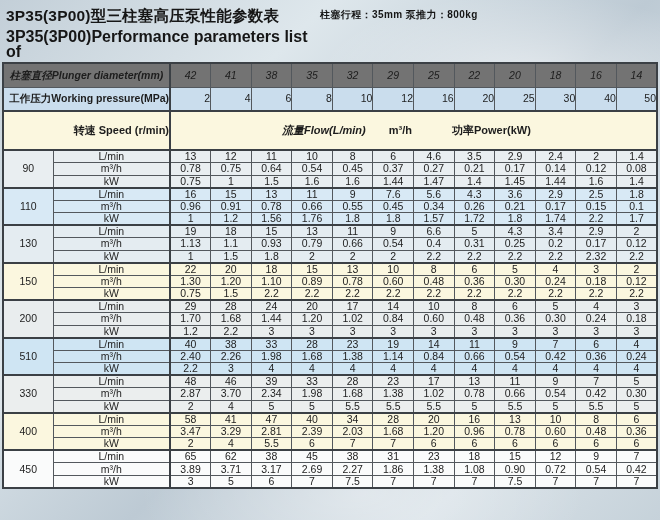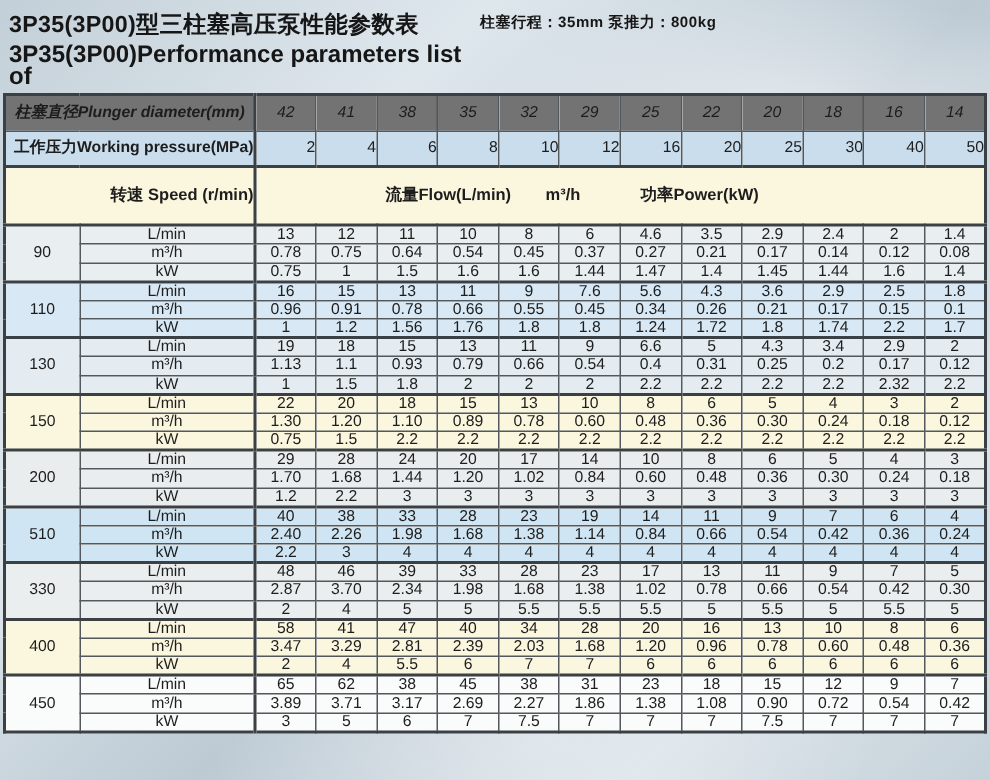--- a/index.html
+++ b/index.html
@@ -38,21 +38,21 @@
     height:12.5px; line-height:1.05; padding:0;
     overflow:hidden; white-space:nowrap;
   }
   td.head-label { font-size:10.6px; font-weight:bold; height:24px; }
   tr.header-row td { height:24px; }
   .span-right-2 { border-right:2px solid #3b4045 !important; }
   tr.pressure-row td, tr.subheader-row td { border-bottom:2px solid #3b4045;text-align:right; }
   tr.subheader-row td { height:39px; font-weight:bold; font-size:11px; }
   .flow-power-cell { text-align:left !important; }
   .flow-power-inner { display:flex; align-items:center; }
-  .flow-power-inner .lbl-flow  { margin-left:86px; }
+  .flow-power-inner .lbl-flow  { margin-left:111px;font-style:italic; }
   .flow-power-inner .lbl-m3h   { margin-left:23px; }
   .flow-power-inner .lbl-power { margin-left:40px; }
   td.speed-cell { font-size:11.5px; border-right:1px solid #53585d; }
   td.unit-cell  { border-right:2px solid #3b4045 !important; font-size:10.5px; }
   tr.group-start td { border-top:2px solid #3b4045; }
 </style>
 </head>
 <body>
 
 <div class="page-header">
@@ -194,21 +194,21 @@
         <td>0.1</td>
       </tr>
       <tr style="background: rgb(216, 233, 245);">
         <td class="unit-cell">kW</td>
         <td>1</td>
         <td>1.2</td>
         <td>1.56</td>
         <td>1.76</td>
         <td>1.8</td>
         <td>1.8</td>
-        <td>1.24</td>
+        <td>1.57</td>
         <td>1.72</td>
         <td>1.8</td>
         <td>1.74</td>
         <td>2.2</td>
         <td>1.7</td>
       </tr>
       <tr class="group-start" style="background: rgb(228, 236, 241);">
         <td class="speed-cell" rowspan="3">130</td>
         <td class="unit-cell">L/min</td>
         <td>19</td>

